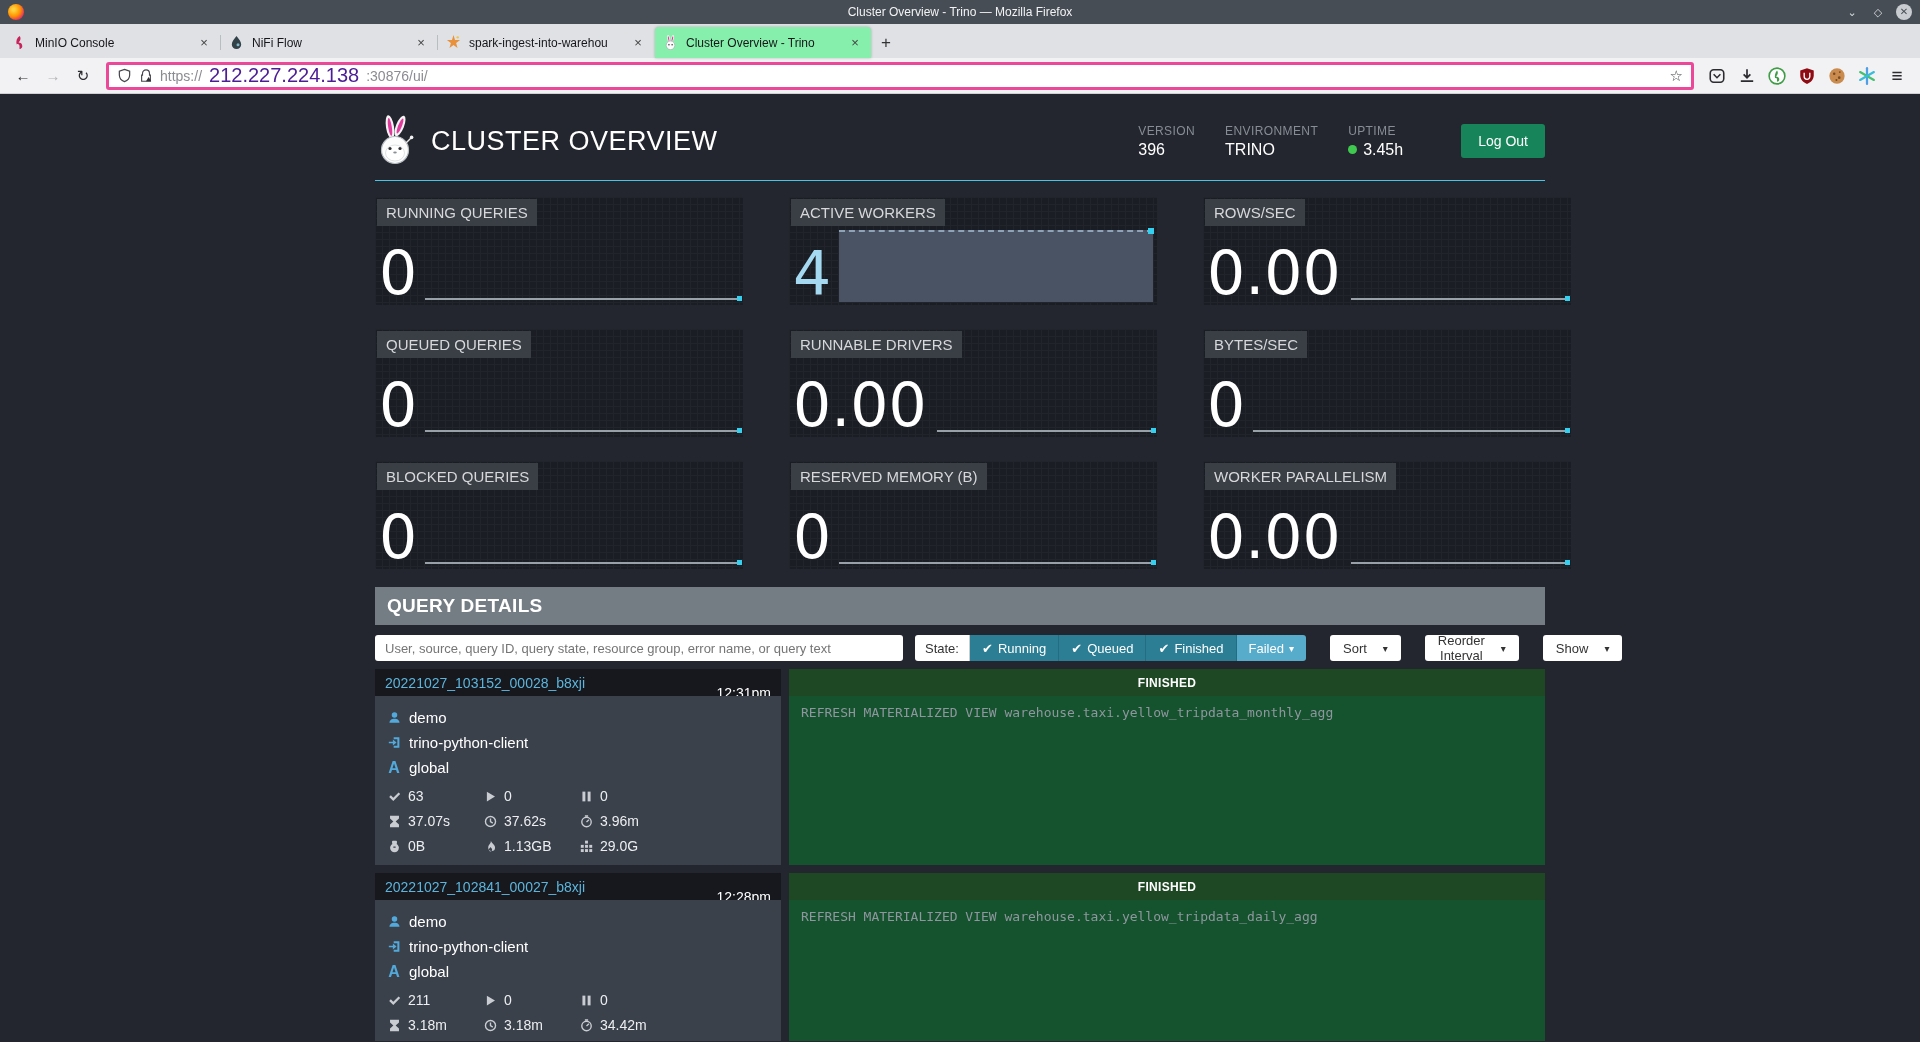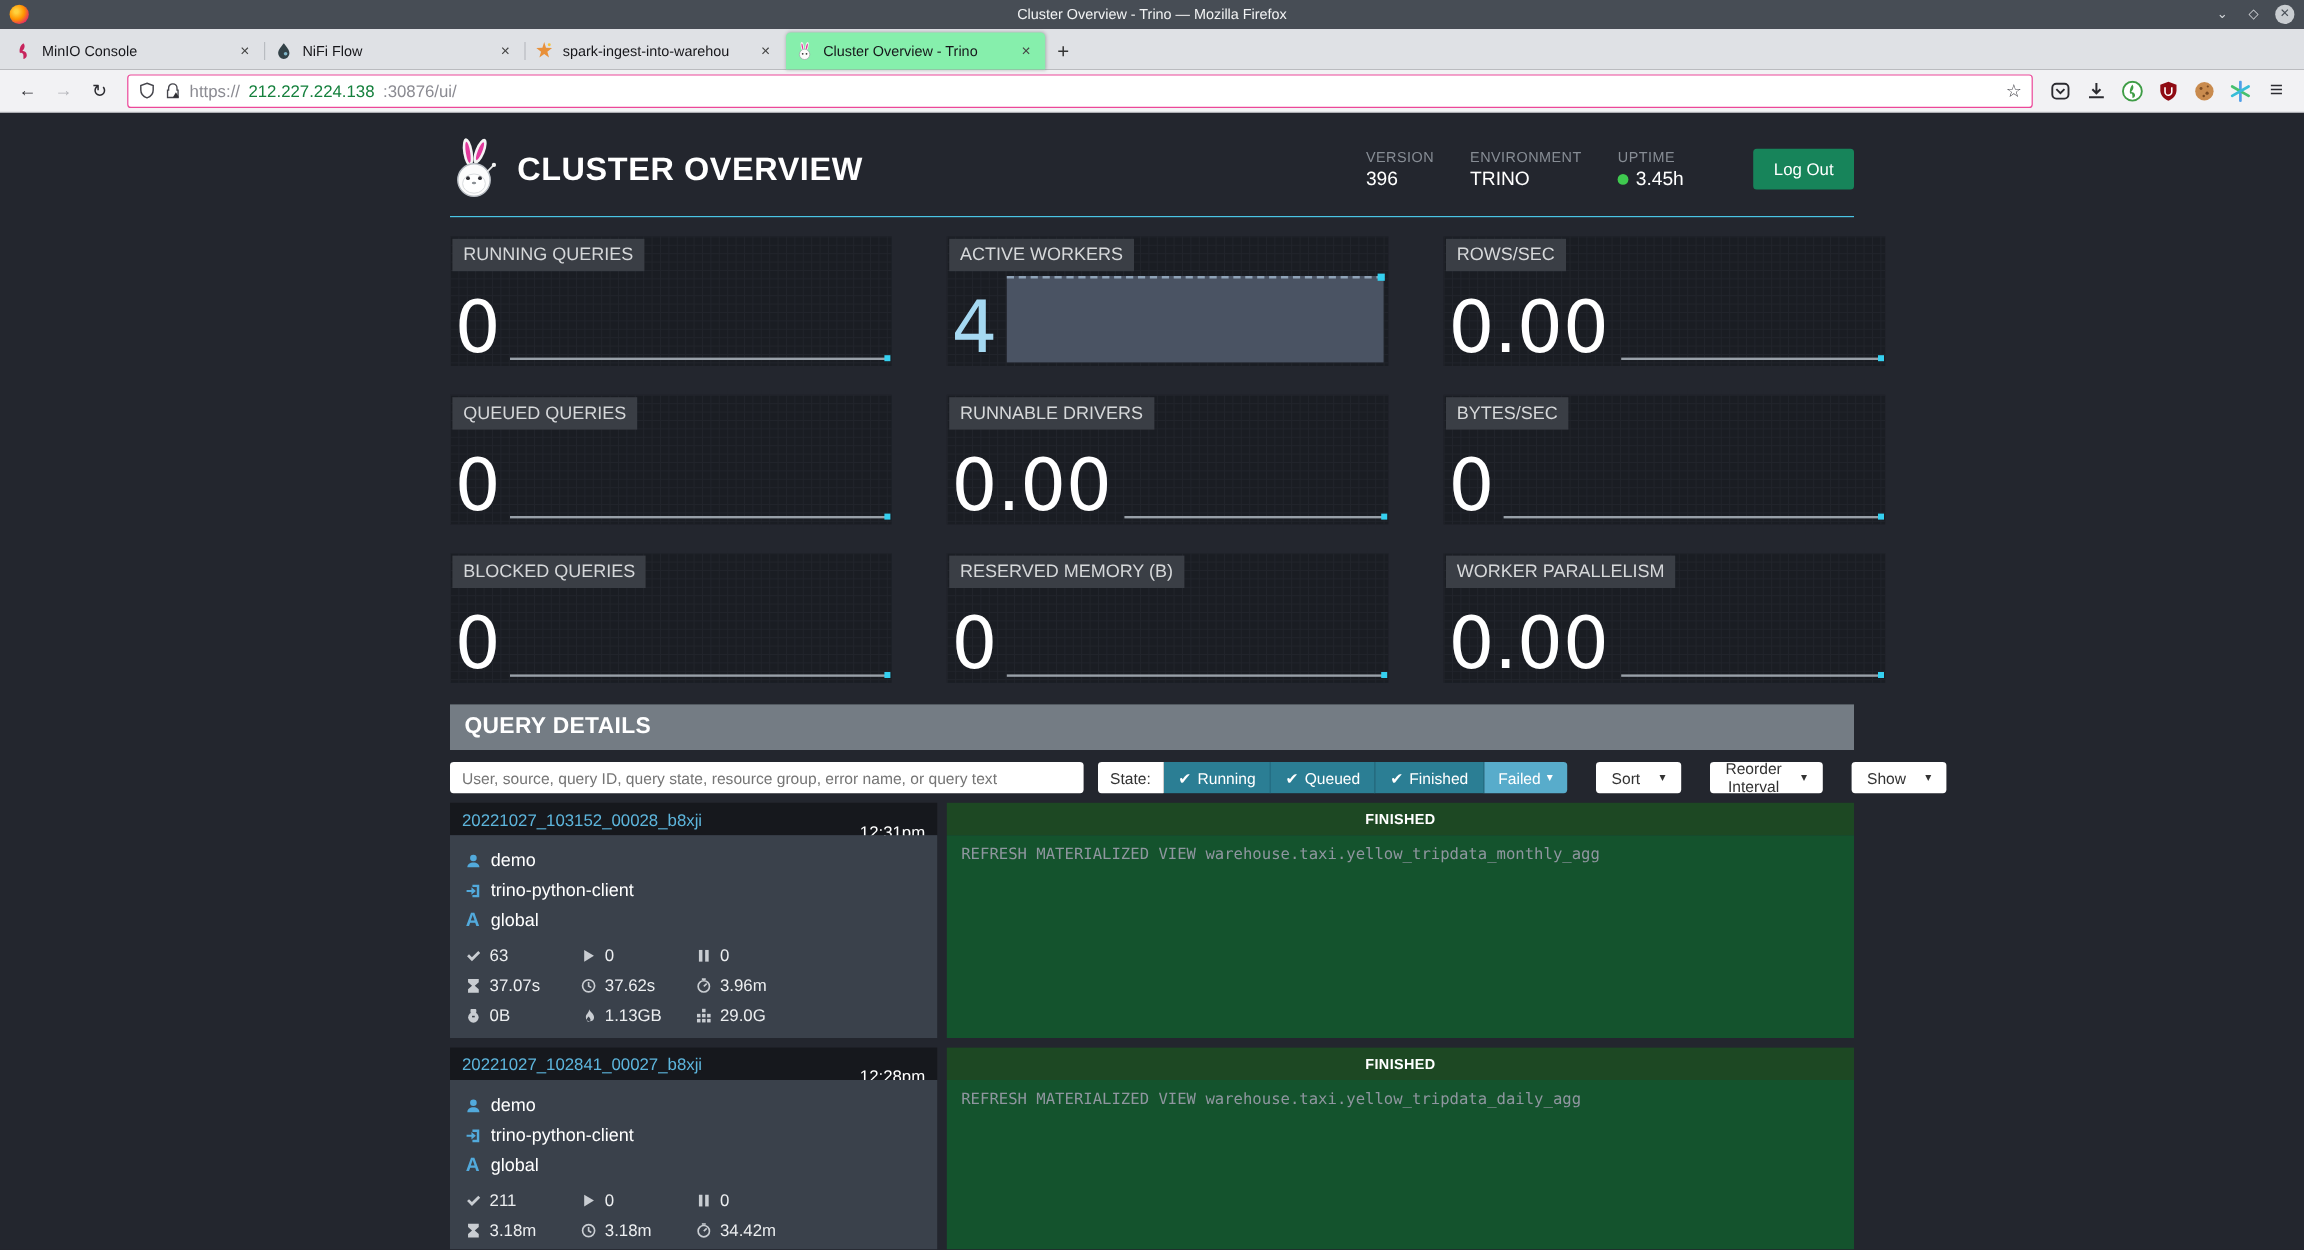--- a/index.html
+++ b/index.html
@@ -28,36 +28,36 @@
          width:1px; background:#b9bcc1; }
   .newtab { width:28px; display:flex; align-items:center; justify-content:center; font-size:17px; color:#333; cursor:pointer; }
   .favicon { width:15px; height:15px; flex:none; }
 
   
   .navbar { height:36px; background:#f2f2f4; display:flex; align-items:center; padding:0 10px; gap:4px;
             border-bottom:1px solid #cfd0d4; }
   .nav-btn { width:26px; height:26px; display:flex; align-items:center; justify-content:center;
              color:#2b2b30; font-size:15px; border-radius:3px; cursor:pointer; }
   .nav-btn.disabled { color:#b2b3b8; }
-  .urlbar { flex:1; height:28px; margin:0 6px; background:#fff; border:1px solid #ec4899; border-radius:3px;
+  .urlbar { flex:1; height:28px; margin:0 6px; background:#fff; border:3px solid #ec4899; border-radius:3px;
             display:flex; align-items:center; padding:0 8px; gap:7px; }
   .urlbar .scheme, .urlbar .suffix { color:#8b8b92; font-size:14px; }
-  .urlbar .host { color:#15803d; font-size:14px; }
+  .urlbar .host { color:#4c1d95; font-size:20px; }
   .url-star { margin-left:auto; color:#45454c; font-size:15px; cursor:pointer; }
   .ext-icons { display:flex; align-items:center; gap:12px; padding:0 4px; }
   .ext { width:18px; height:18px; display:flex; align-items:center; justify-content:center; cursor:pointer; }
   .menu-glyph { font-size:19px; color:#2b2b30; }
 
   
   .content { position:relative; height:947px; background:#23262e; overflow:hidden; }
   .container { width:1170px; margin:0 auto; }
 
   .trino-header { display:flex; align-items:center; padding:20px 0 12px 0;
                   border-bottom:1px solid #49c4e4; }
-  .trino-title { color:#fff; font-size:27px; letter-spacing:.5px; margin-left:14px; font-weight:700; }
+  .trino-title { color:#fff; font-size:27px; letter-spacing:.5px; margin-left:14px; font-weight:400; }
   .meta-group { margin-left:auto; display:flex; gap:30px; align-items:center; }
   .meta .mlabel { color:#878d95; font-size:12px; letter-spacing:.4px; }
   .meta .mvalue { color:#fff; font-size:16px; margin-top:3px; display:flex; align-items:center; gap:6px; }
   .dot-green { width:9px; height:9px; border-radius:50%; background:#3fc94f; display:inline-block; }
   .logout { margin-left:28px; background:#17845a; color:#fff; border:none; border-radius:3px;
             font-size:14px; padding:9px 17px; cursor:pointer; font-family:inherit; }
 
   .stats-grid { display:grid; grid-template-columns:repeat(3, 368px); gap:24px 46px; margin-top:16px; }
   .tile { position:relative; height:108px; background-color:#1a1d23;
           background-image:linear-gradient(#21242b 1px, transparent 1px),

